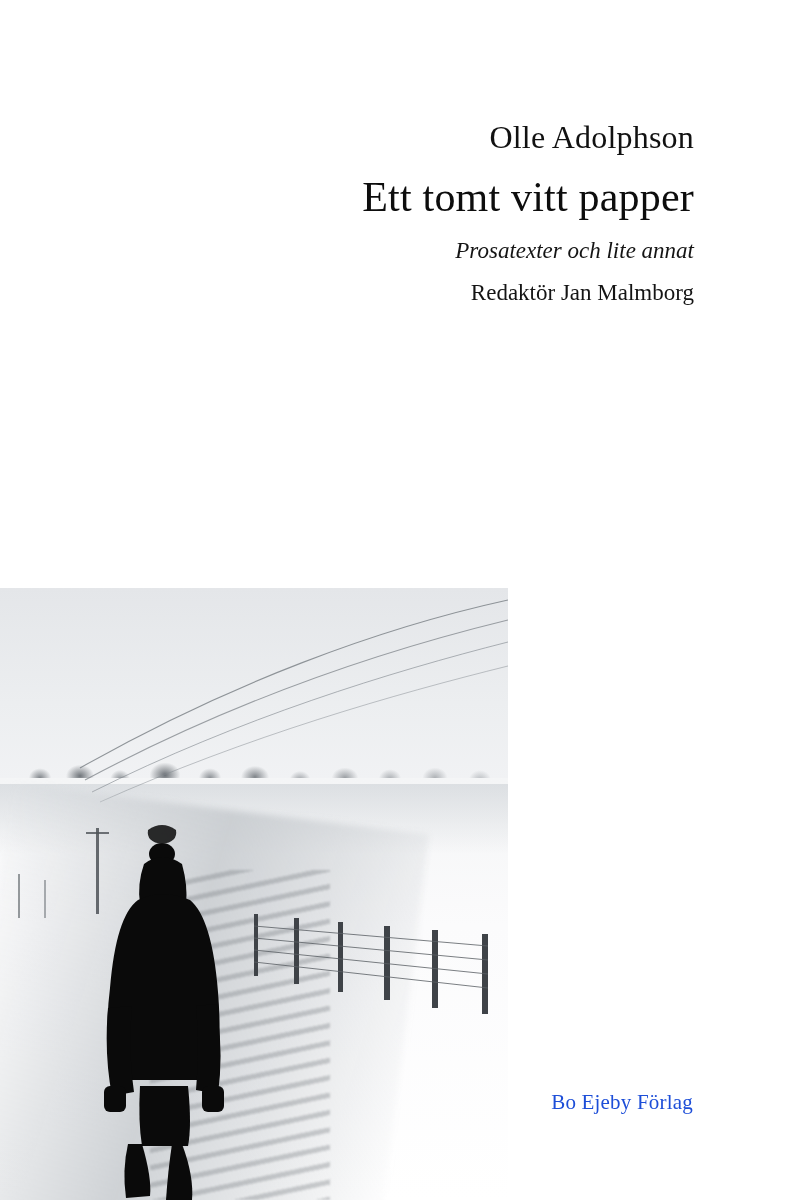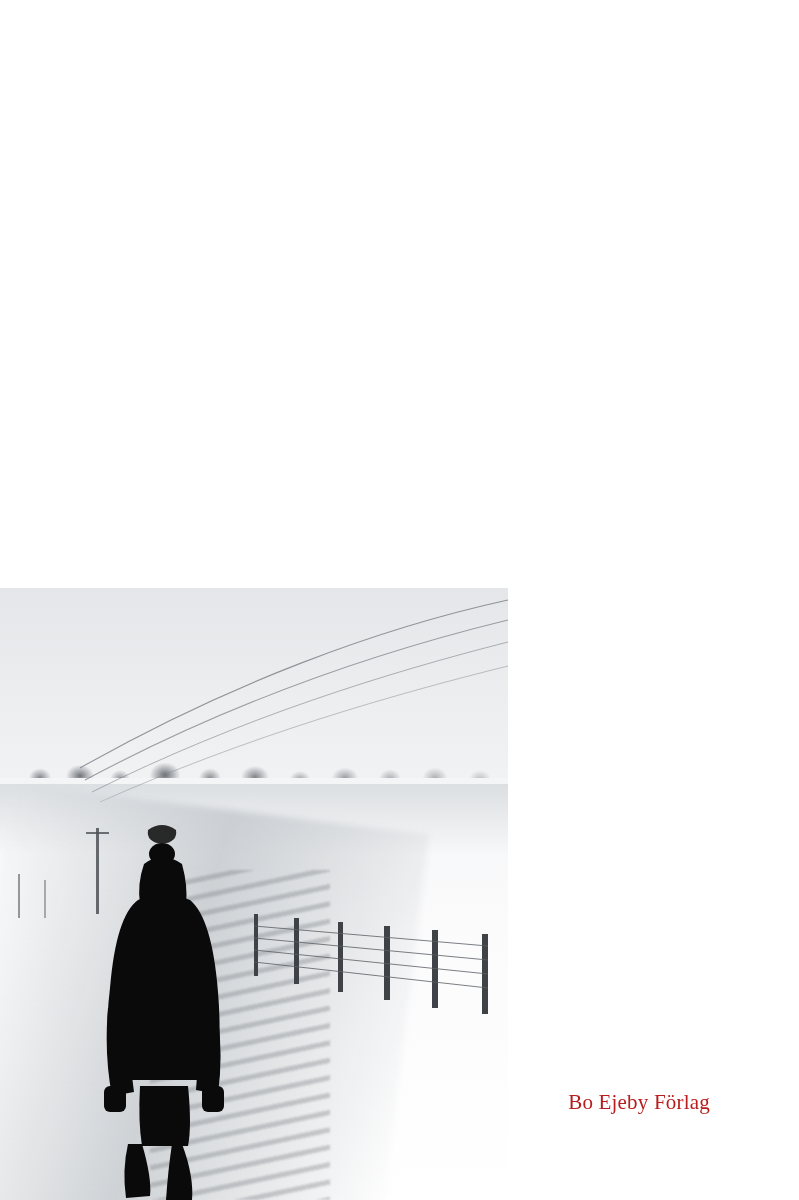--- a/index.html
+++ b/index.html
@@ -155,33 +155,39 @@
     position: absolute;
     left: 0;
     top: 230px;
     width: 160px;
     height: 130px;
   }
 
   
   .publisher {
     position: absolute;
-    right: 89px;
+    right: 106px;
     bottom: 85px;
     font-size: 21px;
     letter-spacing: 0.2px;
-    color: #b91c1c;
+    color: #1d4ed8;
     text-align: right;
   }
 </style>
 </head>
 <body>
 
 <div class="cover">
 
+  <div class="title-block">
+    <p class="author">Olle Adolphson</p>
+    <h1 class="main-title">Ett tomt vitt papper</h1>
+    <p class="subtitle">Prosatexter och lite annat</p>
+    <p class="editor">Redaktör Jan Malmborg</p>
+  </div>
 
   <div class="photo">
     <div class="sky"></div>
     <div class="treeline"></div>
     <div class="snowfield"></div>
     <div class="hill-shadow"></div>
 
     <svg class="wires" viewBox="0 0 508 230" preserveAspectRatio="none">
       <path d="M508 12 C 380 40, 230 95, 80 180" stroke="#6f757b" stroke-width="1.1" fill="none" opacity=".75"></path>
       <path d="M508 32 C 385 62, 235 112, 85 192" stroke="#767c82" stroke-width="1.1" fill="none" opacity=".7"></path>

